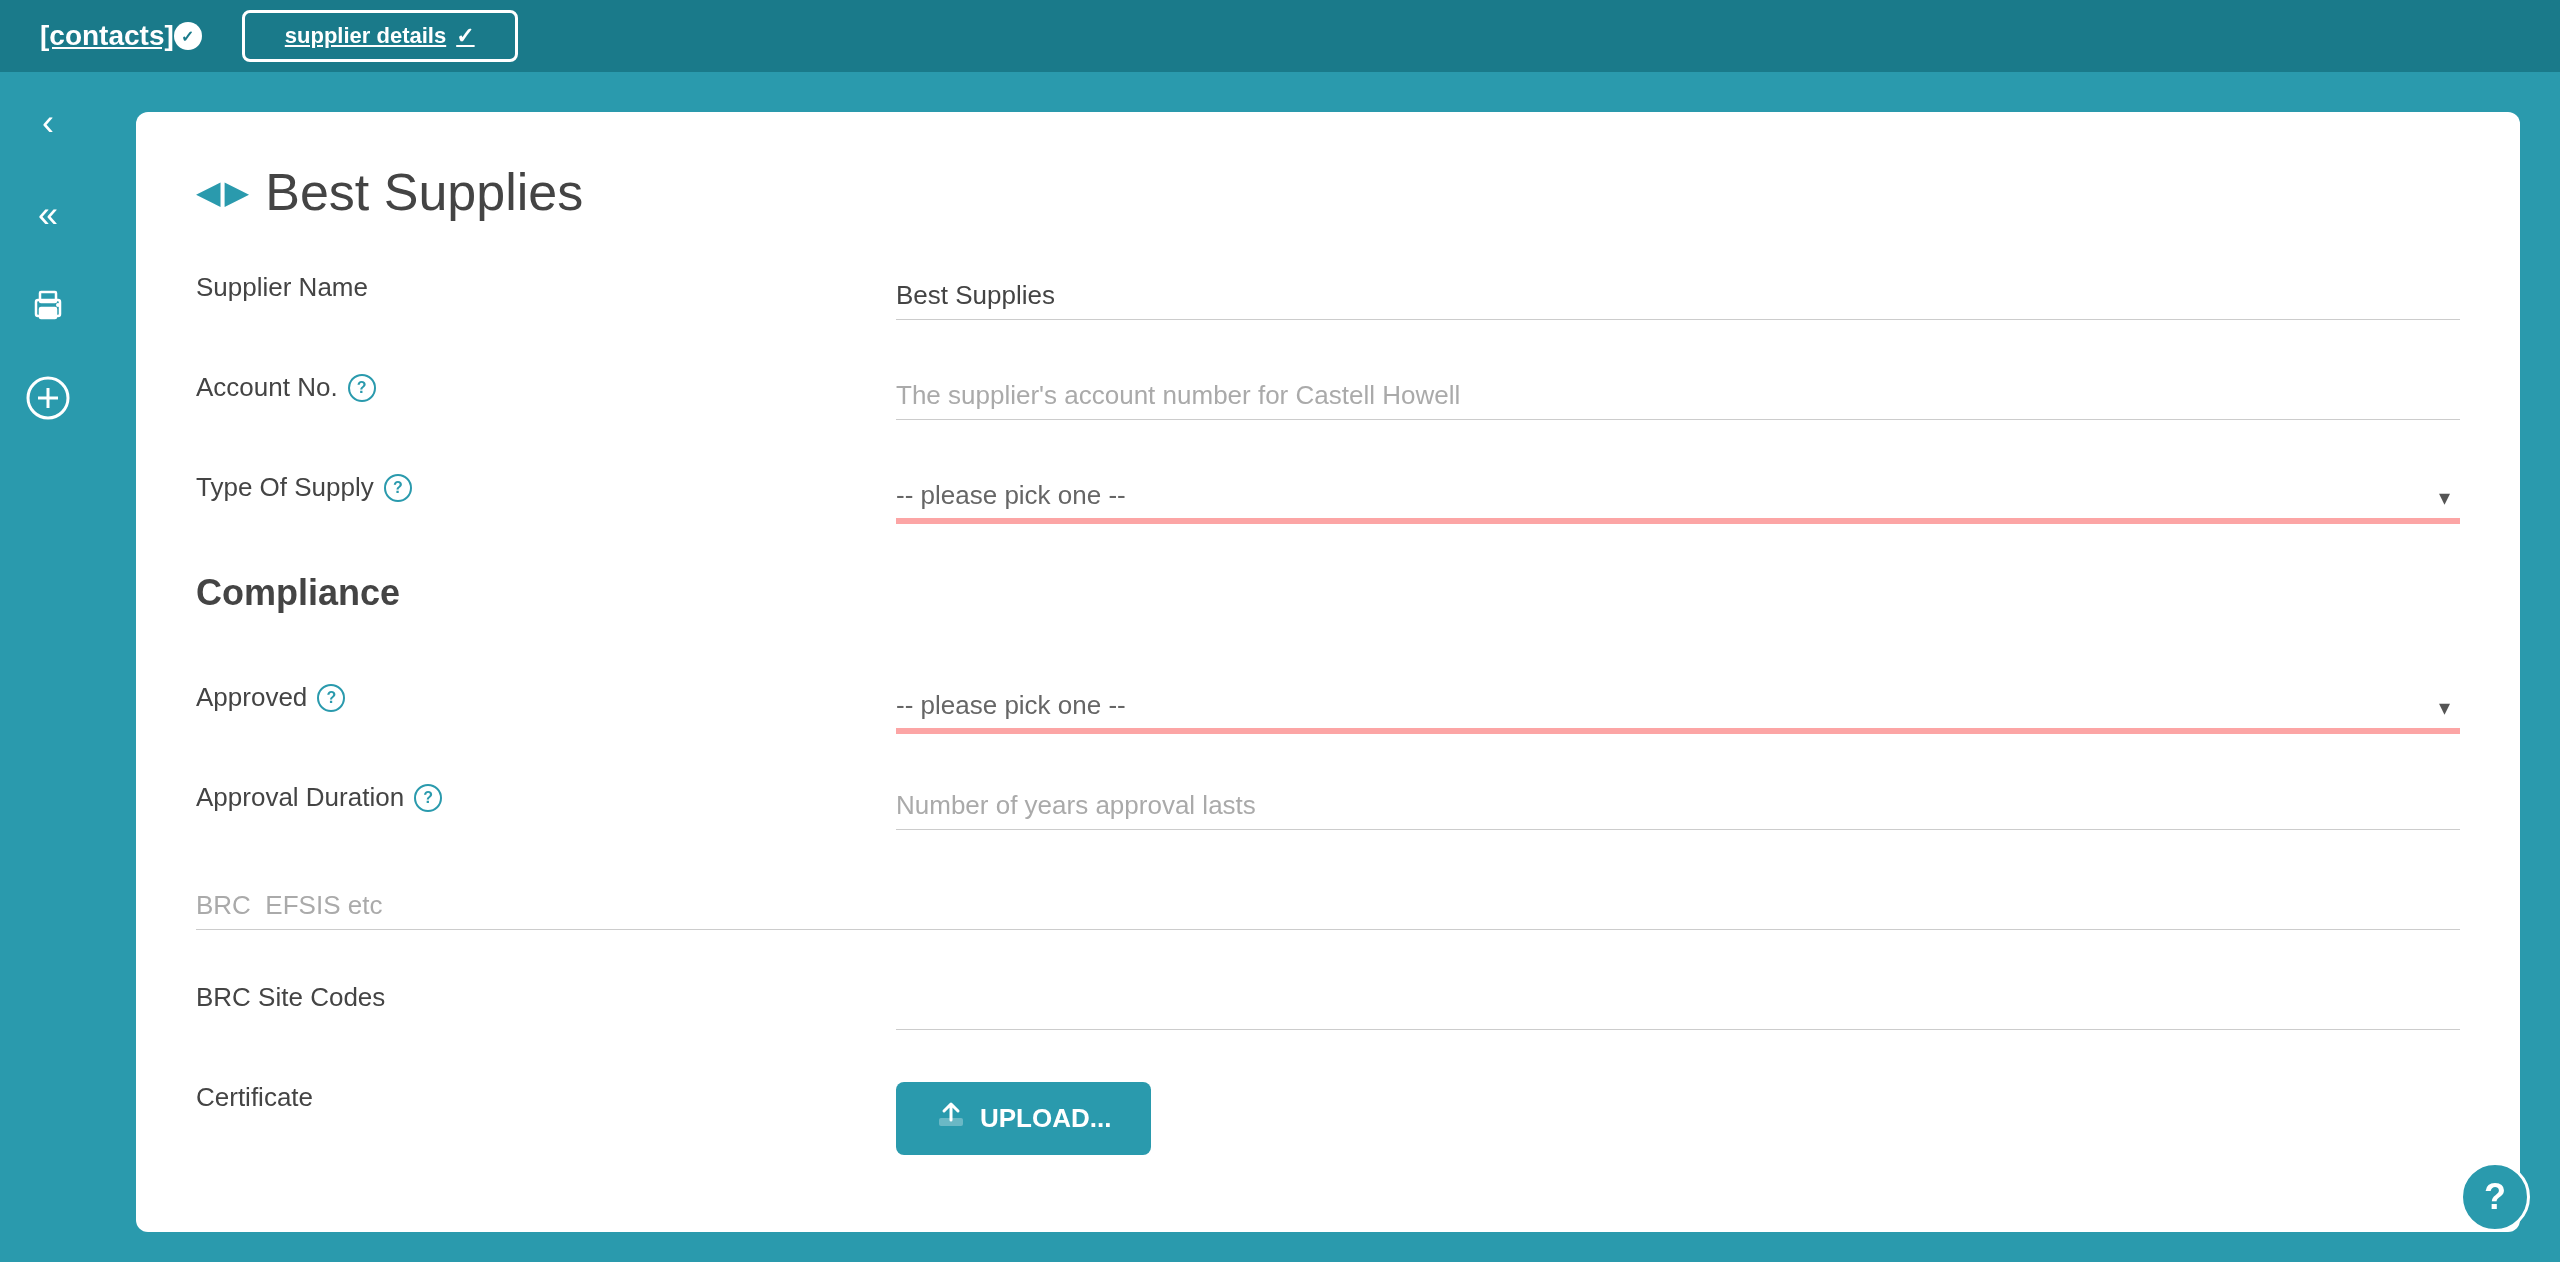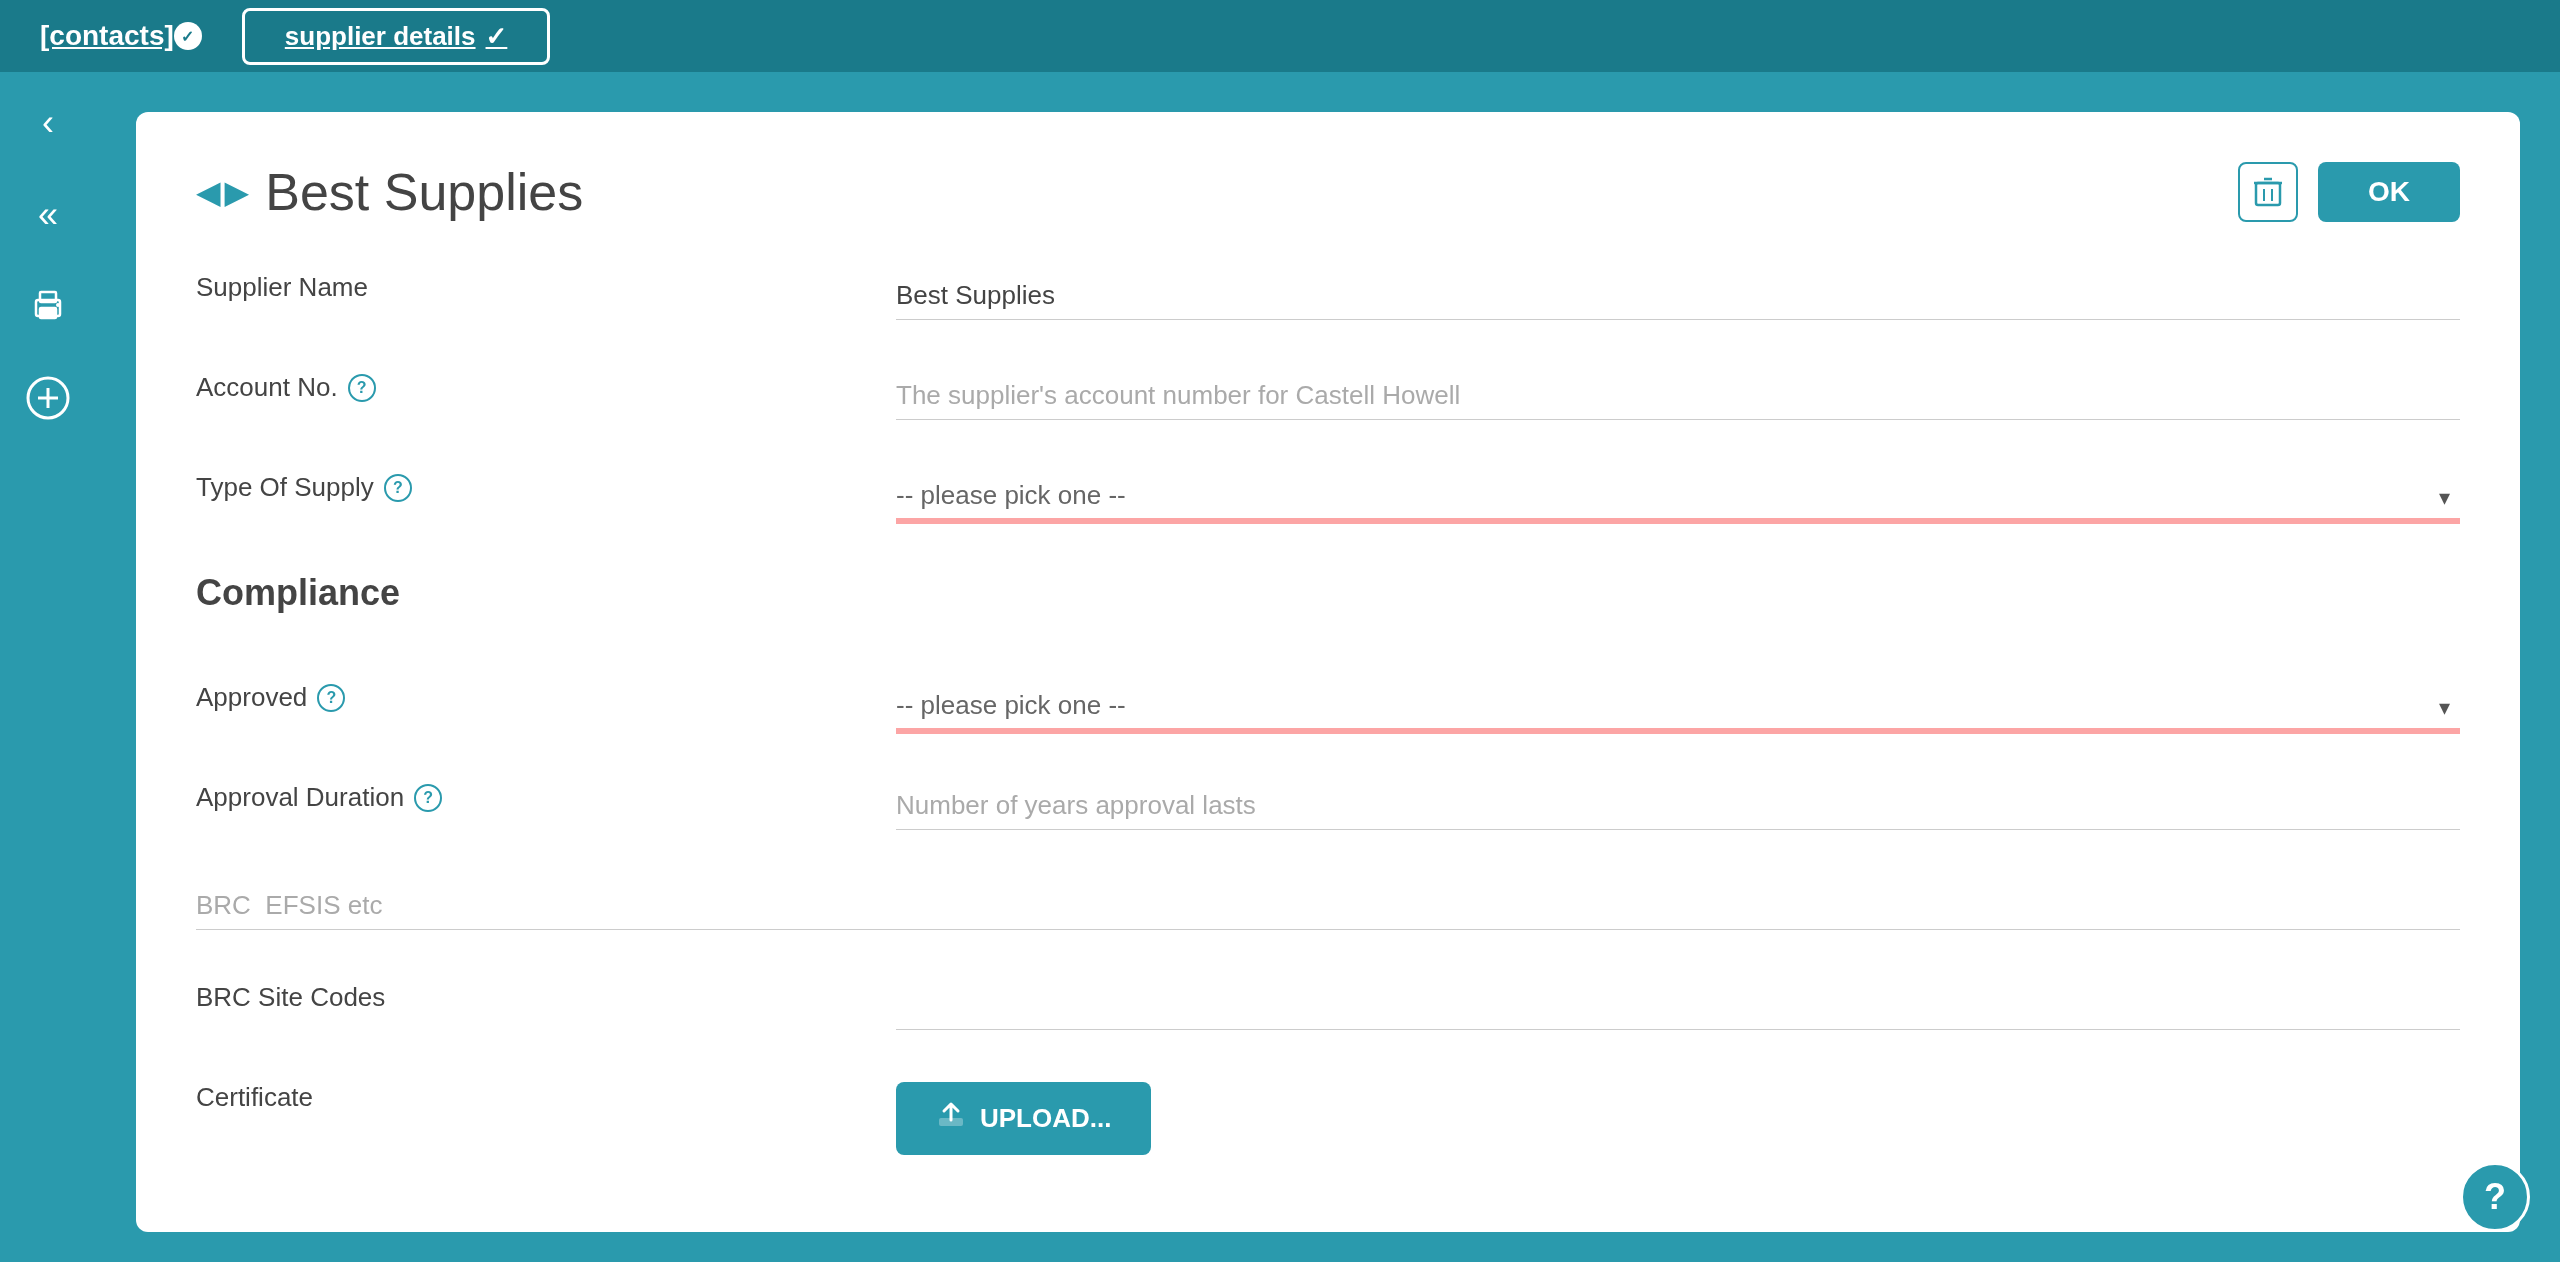--- a/index.html
+++ b/index.html
@@ -40,21 +40,21 @@
       color: #1a7a8a;
       font-size: 16px;
       font-weight: bold;
     }
     .top-bar-supplier {
       background: #1a7a8a;
       border: 3px solid #fff;
       border-radius: 8px;
       padding: 10px 40px;
       color: #fff;
-      font-size: 26px;
+      font-size: 22px;
       font-weight: bold;
       display: flex;
       align-items: center;
       gap: 10px;
       text-decoration: underline;
     }
 
     
     .sidebar {
       position: absolute;
@@ -312,32 +312,20 @@
   <div class="card">
 
     <div class="card-header">
       <div class="card-title-area">
         <div class="nav-arrows">
           <span>◀</span>
           <span>▶</span>
         </div>
         <h1 class="card-title">Best Supplies</h1>
       </div>
-      <div class="card-actions">
-        <div class="delete-btn">
-          <svg width="30" height="34" viewBox="0 0 30 34" fill="none">
-            <rect x="3" y="8" width="24" height="22" rx="2" stroke="#2a9aad" stroke-width="2.5" fill="none"></rect>
-            <line x1="1" y1="8" x2="29" y2="8" stroke="#2a9aad" stroke-width="2.5"></line>
-            <line x1="11" y1="4" x2="19" y2="4" stroke="#2a9aad" stroke-width="2.5"></line>
-            <line x1="11" y1="14" x2="11" y2="26" stroke="#2a9aad" stroke-width="2"></line>
-            <line x1="19" y1="14" x2="19" y2="26" stroke="#2a9aad" stroke-width="2"></line>
-          </svg>
-        </div>
-        <button class="ok-btn">OK</button>
-      </div>
     </div>
 
     <div class="form-section">
 
       <div class="form-row">
         <div class="form-label">
           <span>Supplier Name</span>
         </div>
         <div class="form-field">
           <input class="form-input" type="text" value="Best Supplies" style="">

